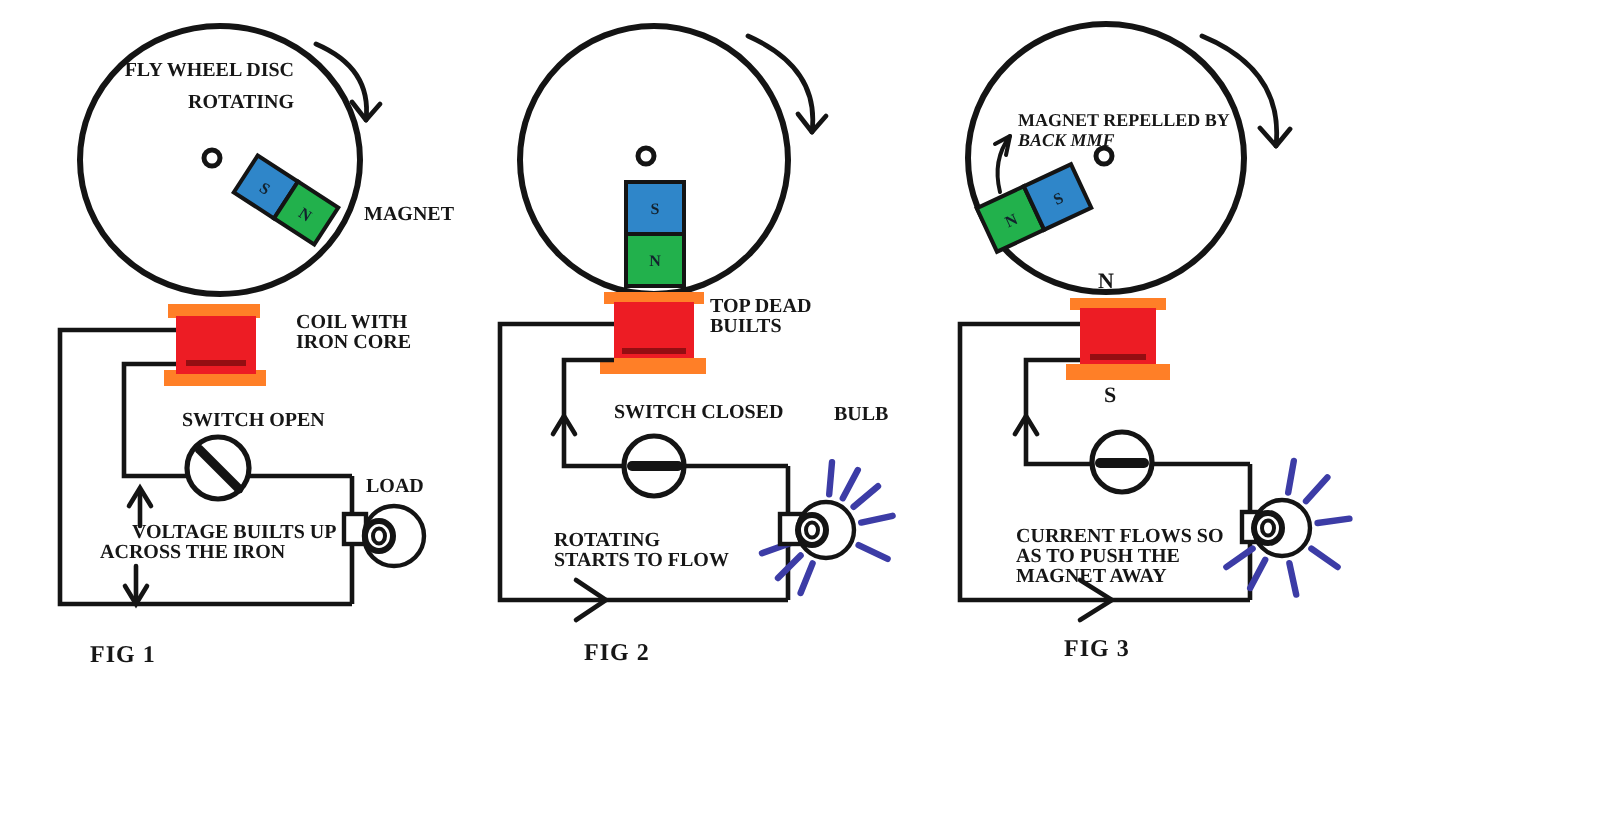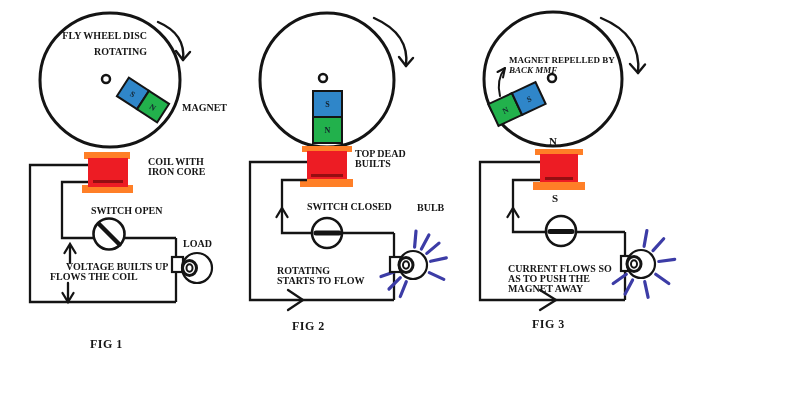--- a/index.html
+++ b/index.html
@@ -178,22 +178,22 @@
 </svg>
 
 <div class="lbl center" style="left:62px;top:31px;width:85px;">FLY WHEEL DISC</div>
 <div class="lbl center" style="left:62px;top:47px;width:85px;">ROTATING</div>
 <div class="lbl" style="left:182px;top:103px;">MAGNET</div>
 <div class="lbl" style="left:148px;top:157px;">COIL WITH</div>
 <div class="lbl" style="left:148px;top:167px;">IRON CORE</div>
 <div class="lbl" style="left:91px;top:206px;">SWITCH OPEN</div>
 <div class="lbl" style="left:183px;top:239px;">LOAD</div>
 <div class="lbl" style="left:66px;top:262px;text-align:center;">VOLTAGE BUILTS UP</div>
-<div class="lbl" style="left:50px;top:272px;">FLOWS THE COIL</div>
-<div class="lbl caption" style="left:45px;top:338px;margin-left:45px;">FIG 1</div>
+<div class="lbl" style="left:50px;top:272px;">ACROSS THE IRON</div>
+<div class="lbl caption" style="left:45px;top:321px;">FIG 1</div>
 
 <div class="lbl" style="left:355px;top:149px;">TOP DEAD</div>
 <div class="lbl" style="left:355px;top:159px;">BUILTS</div>
 <div class="lbl" style="left:307px;top:202px;">SWITCH CLOSED</div>
 <div class="lbl" style="left:417px;top:203px;">BULB</div>
 <div class="lbl" style="left:277px;top:266px;">ROTATING</div>
 <div class="lbl" style="left:277px;top:276px;">STARTS TO FLOW</div>
 <div class="lbl caption" style="left:292px;top:320px;text-align:right;">FIG 2</div>
 
 <div class="lbl small" style="left:509px;top:56px;">MAGNET REPELLED BY</div>

